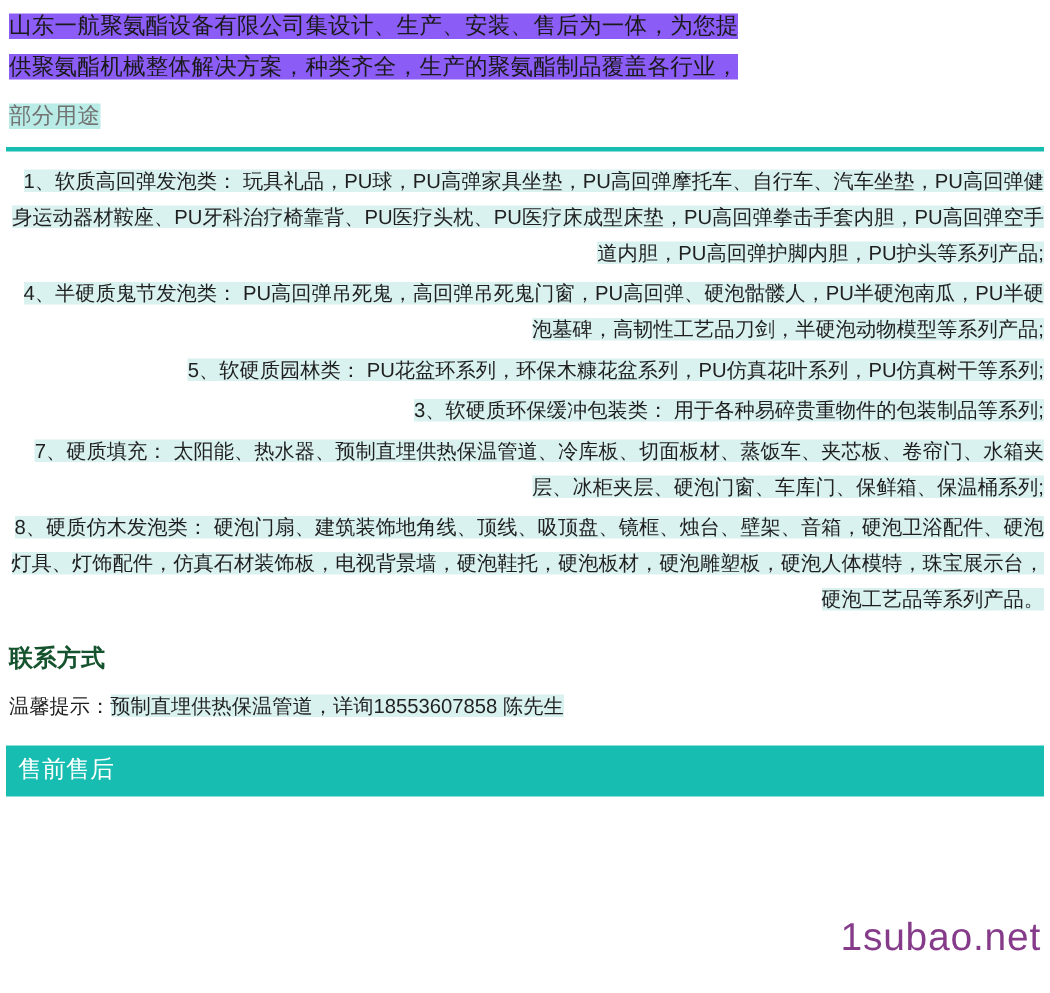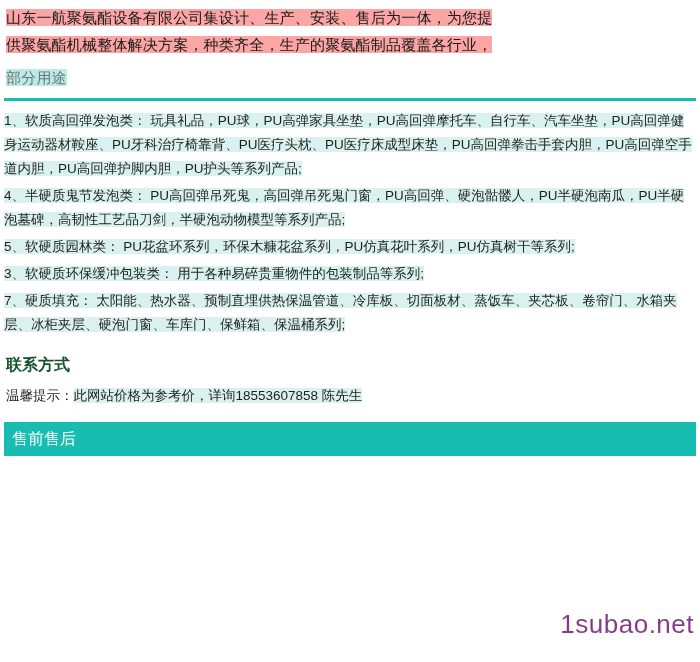--- a/index.html
+++ b/index.html
@@ -24,21 +24,21 @@
     padding: 0 4px;
   }
   .intro {
     font-size: 15px;
     line-height: 27px;
     color: #1a1a1a;
     letter-spacing: 0.2px;
     padding: 4px 2px 0 2px;
   }
   .intro .hl {
-    background: #fca5a5;
+    background: #8b5cf6;
   }
   .section-head {
     margin-top: 6px;
     font-size: 15px;
     line-height: 27px;
     color: #737373;
   }
   .section-head .hl {
     background: #b9ece6;
   }
@@ -50,20 +50,21 @@
   .list {
     margin: 0;
     padding: 0;
     list-style: none;
   }
   .list li {
     font-size: 13.5px;
     line-height: 24px;
     color: #1f1f1f;
     margin-bottom: 3px;
+    text-align: right;
   }
   .list li .txt {
     background: #d9f2ef;
     box-decoration-break: clone;
     -webkit-box-decoration-break: clone;
   }
   .block-title {
     font-size: 16px;
     font-weight: bold;
     color: #14532d;
@@ -116,24 +117,25 @@
   </div>
 
   <div class="divider"></div>
 
   <ul class="list">
     <li><span class="txt">1、软质高回弹发泡类：  玩具礼品，PU球，PU高弹家具坐垫，PU高回弹摩托车、自行车、汽车坐垫，PU高回弹健身运动器材鞍座、PU牙科治疗椅靠背、PU医疗头枕、PU医疗床成型床垫，PU高回弹拳击手套内胆，PU高回弹空手道内胆，PU高回弹护脚内胆，PU护头等系列产品;</span></li>
     <li><span class="txt">4、半硬质鬼节发泡类：  PU高回弹吊死鬼，高回弹吊死鬼门窗，PU高回弹、硬泡骷髅人，PU半硬泡南瓜，PU半硬泡墓碑，高韧性工艺品刀剑，半硬泡动物模型等系列产品;</span></li>
     <li><span class="txt">5、软硬质园林类：  PU花盆环系列，环保木糠花盆系列，PU仿真花叶系列，PU仿真树干等系列;</span></li>
     <li><span class="txt">3、软硬质环保缓冲包装类：  用于各种易碎贵重物件的包装制品等系列;</span></li>
     <li><span class="txt">7、硬质填充：  太阳能、热水器、预制直埋供热保温管道、冷库板、切面板材、蒸饭车、夹芯板、卷帘门、水箱夹层、冰柜夹层、硬泡门窗、车库门、保鲜箱、保温桶系列;</span></li>
+    <li><span class="txt">8、硬质仿木发泡类：  硬泡门扇、建筑装饰地角线、顶线、吸顶盘、镜框、烛台、壁架、音箱，硬泡卫浴配件、硬泡灯具、灯饰配件，仿真石材装饰板，电视背景墙，硬泡鞋托，硬泡板材，硬泡雕塑板，硬泡人体模特，珠宝展示台，硬泡工艺品等系列产品。</span></li>
   </ul>
 
   <div class="block-title">联系方式</div>
 
   <div class="tip">
-    <span class="tip-label">温馨提示：</span><span class="tip-body">此网站价格为参考价，详询18553607858  陈先生</span>
+    <span class="tip-label">温馨提示：</span><span class="tip-body">预制直埋供热保温管道，详询18553607858  陈先生</span>
   </div>
 
   <div class="teal-bar">售前售后</div>
 
   <div class="watermark">1subao.net</div>
 </div>
 
 </body></html>

